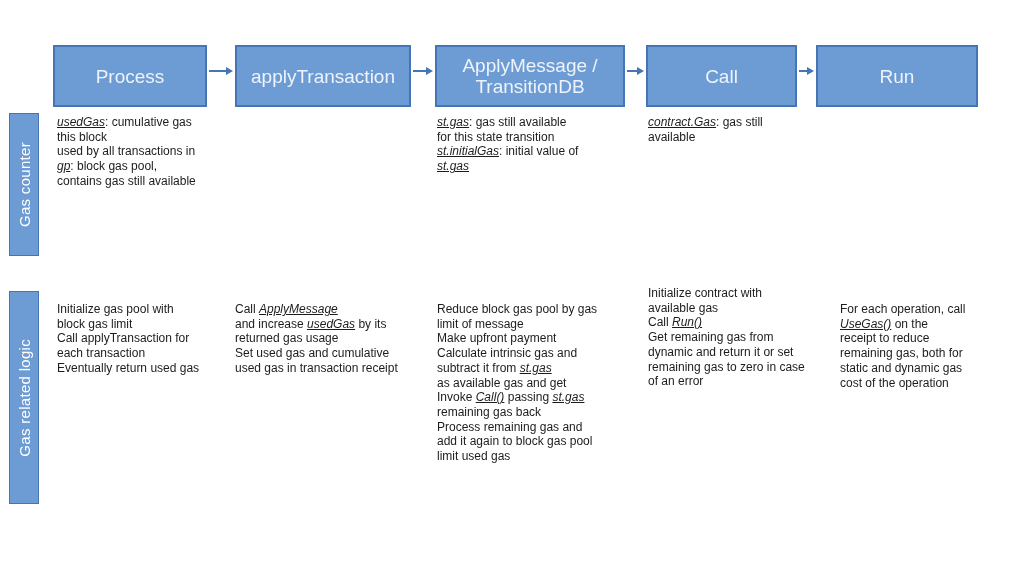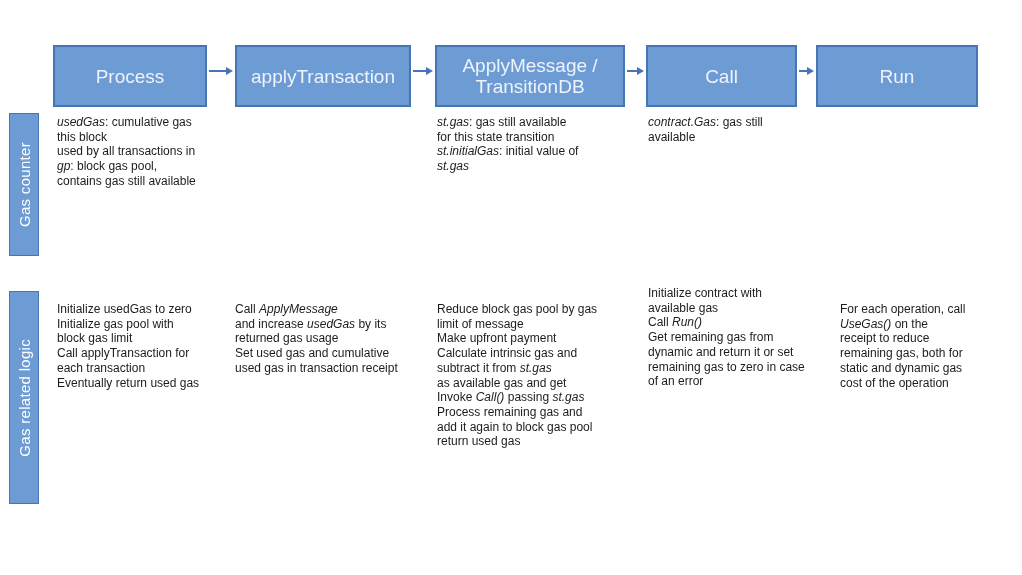--- a/index.html
+++ b/index.html
@@ -40,21 +40,21 @@
     writing-mode:vertical-rl; transform:rotate(180deg);
     color:var(--label_text,#ffffff);
     font-size:15px; white-space:nowrap; letter-spacing:0.3px;
   }
   .tblock {
     position:absolute;
     color:var(--body_text,#1c1c1c);
     font-size:12px; line-height:14.7px;
   }
   .tblock .tline { white-space:nowrap; }
-  .tblock .ital { font-style:italic; }
+  .tblock .ital { font-style:italic;text-decoration:underline; }
 </style>
 </head>
 <body>
 
 <div class="canvas">
 
   <div class="hbox" style="left:53px;width:154px">
     <span>Process</span>
   </div>
   <div class="hbox" style="left:235px;width:176px">
@@ -106,21 +106,20 @@
       <div class="tline"><span>for this state transition</span></div>
       <div class="tline"><span class="ital">st.initialGas</span><span>: initial value of</span></div>
       <div class="tline"><span class="ital">st.gas</span></div>
     </div>
   <div class="tblock" style="left:648px;top:115px;width:165px">
       <div class="tline"><span class="ital">contract.Gas</span><span>: gas still</span></div>
       <div class="tline"><span>available</span></div>
     </div>
 
   <div class="tblock" style="left:57px;top:302px;width:175px">
-      <div class="tline"><span>Initialize usedGas to zero</span></div>
       <div class="tline"><span>Initialize gas pool with</span></div>
       <div class="tline"><span>block gas limit</span></div>
       <div class="tline"><span>Call applyTransaction for</span></div>
       <div class="tline"><span>each transaction</span></div>
       <div class="tline"><span>Eventually return used gas</span></div>
     </div>
   <div class="tblock" style="left:235px;top:302px;width:190px">
       <div class="tline"><span>Call </span><span class="ital">ApplyMessage</span></div>
       <div class="tline"><span>and increase </span><span class="ital">usedGas</span><span> by its</span></div>
       <div class="tline"><span>returned gas usage</span></div>
@@ -128,23 +127,24 @@
       <div class="tline"><span>used gas in transaction receipt</span></div>
     </div>
   <div class="tblock" style="left:437px;top:302px;width:190px">
       <div class="tline"><span>Reduce block gas pool by gas</span></div>
       <div class="tline"><span>limit of message</span></div>
       <div class="tline"><span>Make upfront payment</span></div>
       <div class="tline"><span>Calculate intrinsic gas and</span></div>
       <div class="tline"><span>subtract it from </span><span class="ital">st.gas</span></div>
       <div class="tline"><span>as available gas and get</span></div>
       <div class="tline"><span>Invoke </span><span class="ital">Call()</span><span> passing </span><span class="ital">st.gas</span></div>
+      <div class="tline"><span>remaining gas back</span></div>
       <div class="tline"><span>Process remaining gas and</span></div>
       <div class="tline"><span>add it again to block gas pool</span></div>
-      <div class="tline"><span>return used gas</span></div>
+      <div class="tline"><span>limit used gas</span></div>
     </div>
   <div class="tblock" style="left:648px;top:286px;width:180px">
       <div class="tline"><span>Initialize contract with</span></div>
       <div class="tline"><span>available gas</span></div>
       <div class="tline"><span>Call </span><span class="ital">Run()</span></div>
       <div class="tline"><span>Get remaining gas from</span></div>
       <div class="tline"><span>dynamic and return it or set</span></div>
       <div class="tline"><span>remaining gas to zero in case</span></div>
       <div class="tline"><span>of an error</span></div>
     </div>

